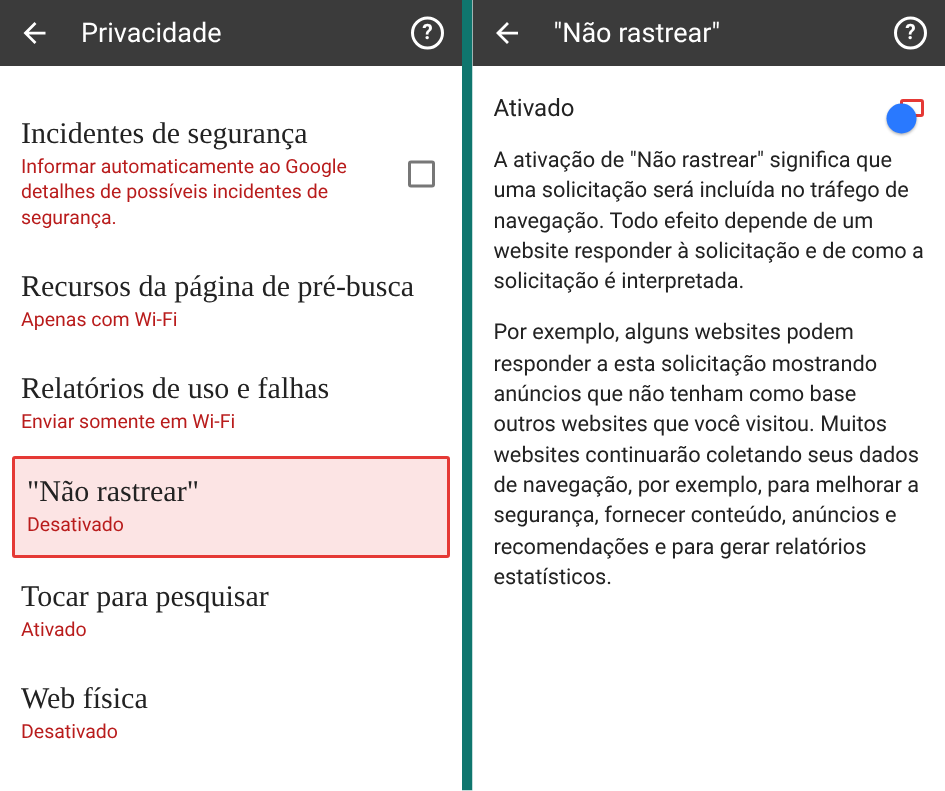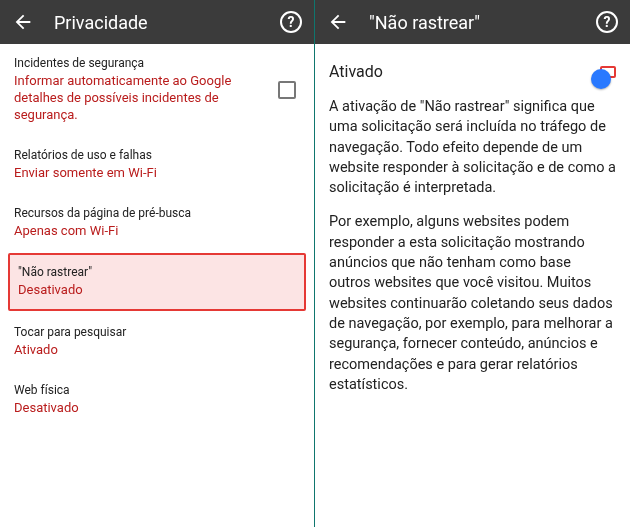--- a/index.html
+++ b/index.html
@@ -12,21 +12,21 @@
       display: flex;
     }
     .screen {
       width: 315px;
       height: 527px;
       background: #fff;
       display: flex;
       flex-direction: column;
       overflow: hidden;
     }
-    .screen-left { border-right: 1px solid #0f766e; }
+    .screen-left { border-right: 7px solid #0f766e; gap: 21px; }
     .appbar {
       background: #3B3B3B;
       height: 44px;
       display: flex;
       align-items: center;
       padding: 0 12px;
       color: #fff;
       flex-shrink: 0;
     }
     .appbar .back-icon svg { width: 22px; height: 22px; fill: #fff; display:block; }
@@ -48,23 +48,24 @@
       font-size: 14px;
       line-height: 1;
     }
     .content { flex: 1; overflow: hidden; }
     .list { padding: 0; }
     .item {
       padding: 12px 14px;
       position: relative;
     }
     .item-title {
-      font-size: 12px;
+      font-size: 20px;
       color: #222;
       line-height: 1.25;
+      font-family: Liberation Serif, serif;
     }
     .item-sub {
       font-size: 13px;
       color: #b91c1c;
       line-height: 1.3;
       margin-top: 2px;
       padding-right: 44px;
     }
     .item .side {
       position: absolute;
@@ -144,27 +145,27 @@
     <div class="item">
       <div class="item-title">Incidentes de segurança</div>
       <div class="item-sub">Informar automaticamente ao Google detalhes de possíveis incidentes de segurança.</div>
       <div class="side">
         <div class="checkbox-empty"></div>
       </div>
     </div>
 
 
     <div class="item">
+      <div class="item-title">Recursos da página de pré-busca</div>
+      <div class="item-sub">Apenas com Wi-Fi</div>
+    </div>
+
+    <div class="item">
       <div class="item-title">Relatórios de uso e falhas</div>
       <div class="item-sub">Enviar somente em Wi-Fi</div>
-    </div>
-
-    <div class="item">
-      <div class="item-title">Recursos da página de pré-busca</div>
-      <div class="item-sub">Apenas com Wi-Fi</div>
     </div>
 
     <div class="item highlight-red">
       <div class="item-title">"Não rastrear"</div>
       <div class="item-sub" style="padding-right:0">Desativado</div>
     </div>
 
     <div class="item">
       <div class="item-title">Tocar para pesquisar</div>
       <div class="item-sub">Ativado</div>

